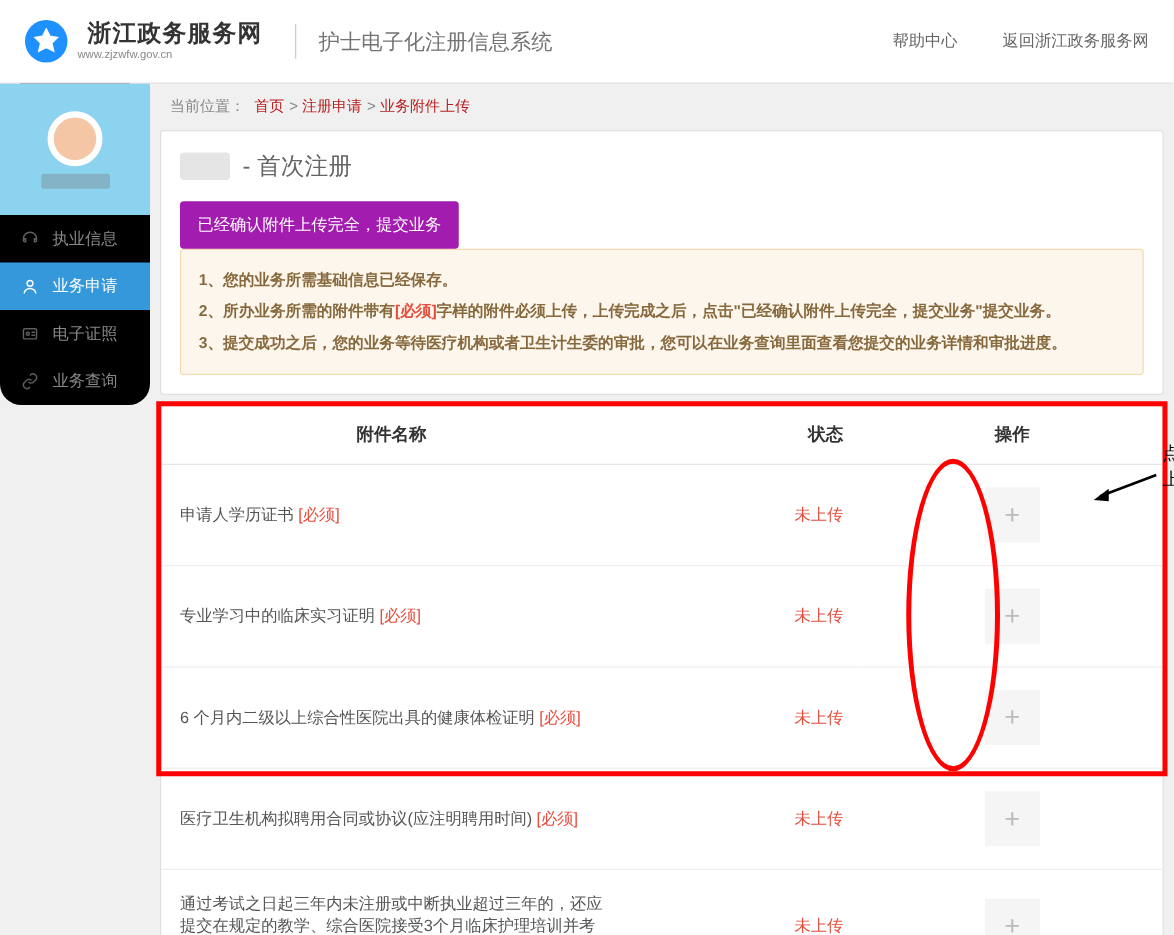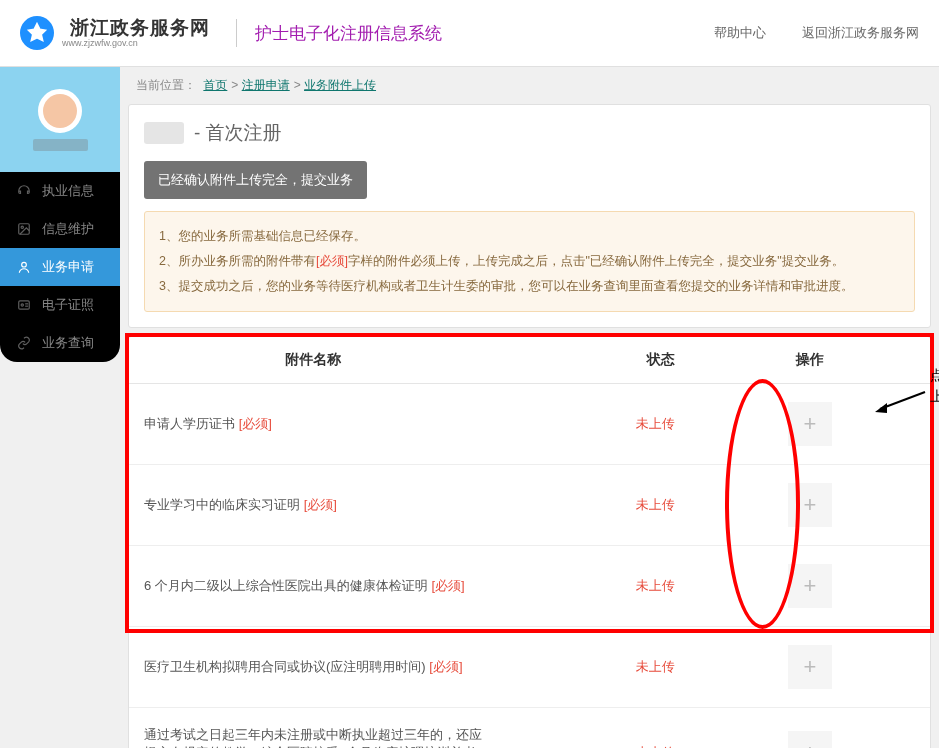--- a/index.html
+++ b/index.html
@@ -4,43 +4,43 @@
 <style>
 * { margin: 0; padding: 0; box-sizing: border-box; }
 body { font-family: "Microsoft YaHei", Arial, sans-serif; background: #f0f0f0; font-size: 13px; color: #333; }
 .header { background: #fff; border-bottom: 1px solid #e0e0e0; height: 67px; display: flex; align-items: center; padding: 0 20px; }
 .logo-wrap { display: flex; align-items: center; gap: 8px; }
 .logo-circle { width: 34px; height: 34px; border-radius: 50%; background: #1e90ff; display: flex; align-items: center; justify-content: center; color: #fff; font-weight: bold; font-size: 20px; }
 .logo-text { line-height: 1.1; }
 .logo-text .main { font-size: 19px; font-weight: bold; color: #333; letter-spacing: 1px; }
 .logo-text .sub { font-size: 9px; color: #888; }
 .divider-v { width: 1px; height: 28px; background: #ccc; margin: 0 18px; }
-.sys-title { font-size: 17px; color: #a21caf; }
+.sys-title { font-size: 17px; color: #737373; }
 .header-right { margin-left: auto; display: flex; gap: 36px; }
 .header-link { color: #666; font-size: 13px; cursor: pointer; }
 .layout { display: flex; align-items: flex-start; }
 .sidebar { width: 120px; background: #000000; border-radius: 17px; }
 .user-box { background: #8cd3f0; height: 105px; display: flex; flex-direction: column; align-items: center; justify-content: center; gap: 6px; }
 .avatar { width: 44px; height: 44px; border-radius: 50%; background: #fff; border: 3px solid #fff; position: relative; }
 .avatar::after { content: ""; position: absolute; top: 2px; left: 2px; right: 2px; bottom: 2px; border-radius: 50%; background: #f5c6a5; }
 .user-name-blur { width: 55px; height: 12px; background: rgba(120,120,120,0.35); border-radius: 2px; filter: blur(0.5px);}
 .menu-item { display: flex; align-items: center; gap: 10px; padding: 10px 16px; color: #888; cursor: pointer; font-size: 13px; }
 .menu-item.active { background: #3498db; color: #fff; }
 .menu-icon { width: 16px; height: 16px; display: inline-flex; align-items: center; justify-content: center; opacity: 0.7; }
 .menu-item.active .menu-icon { opacity: 1; }
 .main { flex: 1; padding: 0 8px; min-width: 0; position: relative; }
 .breadcrumb { padding: 10px 8px; font-size: 12px; color: #888; }
 .breadcrumb span { margin-right: 4px; }
-.bc-link { color: #0f766e; text-decoration: underline; }
+.bc-link { color: #b91c1c; }
 .panel { background: #fff; border: 1px solid #e0e0e0; border-radius: 3px; padding: 15px; margin-bottom: 8px; }
 .page-title-row { display: flex; align-items: center; gap: 10px; margin-bottom: 15px; }
 .page-blur { width: 40px; height: 22px; background: rgba(150,150,150,0.25); border-radius: 3px; filter: blur(0.5px);}
 .page-title { font-size: 19px; color: #666; }
-.submit-btn { background: #737373; color: #fff; border: none; padding: 10px 14px; font-size: 13px; border-radius: 3px; cursor: pointer; margin-bottom: 12px; }
-.notice-box { background: #fdf6ec; border: 1px solid #f5dab1; border-radius: 3px; padding: 12px 14px; color: #87693e; font-size: 12.5px; line-height: 2; }
+.submit-btn { background: #a21caf; color: #fff; border: none; padding: 10px 14px; font-size: 13px; border-radius: 3px; cursor: pointer; }
+.notice-box { background: #fdf6ec; border: 1px solid #f5dab1; border-radius: 3px; padding: 12px 14px; color: #87693e; font-size: 12.5px; line-height: 2; font-weight: bold; }
 .notice-box .req { color: #e74c3c; }
 .table-wrap { position: relative; background: #fff; border: 1px solid #e0e0e0; border-radius: 3px; }
 .tbl { width: 100%; border-collapse: collapse; }
 .tbl th { font-weight: bold; font-size: 14px; padding: 14px 15px; border-bottom: 1px solid #e5e5e5; color: #333; }
 .tbl td { padding: 18px 15px; border-bottom: 1px solid #eee; vertical-align: middle; font-size: 13px; color: #555; }
 .col-name { width: 46%; text-align: left; }
 .col-status { width: 24%; text-align: right; }
 .col-action { width: 30%; text-align: center; }
 .req-tag { color: #e74c3c; }
 .status-not { color: #e74c3c; margin-top: 16px; }
@@ -80,30 +80,20 @@
       <div class="user-name-blur"></div>
     </div>
     <div id="sidebar-menu">
         <div class="menu-item">
           <span class="menu-icon">
             <svg width="14" height="14" viewBox="0 0 24 24" fill="none" stroke="currentColor" stroke-width="2">
               <path d="M3 14v-2a9 9 0 1118 0v2M3 14a2 2 0 002 2h1v-4H5a2 2 0 00-2 2zm18 0a2 2 0 01-2 2h-1v-4h1a2 2 0 012 2z"></path>
             </svg>
           </span>
           <span>执业信息</span>
-        </div>
-        <div class="menu-item">
-          <span class="menu-icon">
-            <svg width="14" height="14" viewBox="0 0 24 24" fill="none" stroke="currentColor" stroke-width="2">
-              <rect x="3" y="3" width="18" height="18" rx="2"></rect>
-              <circle cx="9" cy="9" r="2"></circle>
-              <path d="M21 15l-5-5L5 21"></path>
-            </svg>
-          </span>
-          <span>信息维护</span>
         </div>
         <div class="menu-item active">
           <span class="menu-icon">
             <svg width="14" height="14" viewBox="0 0 24 24" fill="none" stroke="currentColor" stroke-width="2">
               <circle cx="12" cy="8" r="4"></circle>
               <path d="M4 22c0-4 4-7 8-7s8 3 8 7"></path>
             </svg>
           </span>
           <span>业务申请</span>
         </div>

